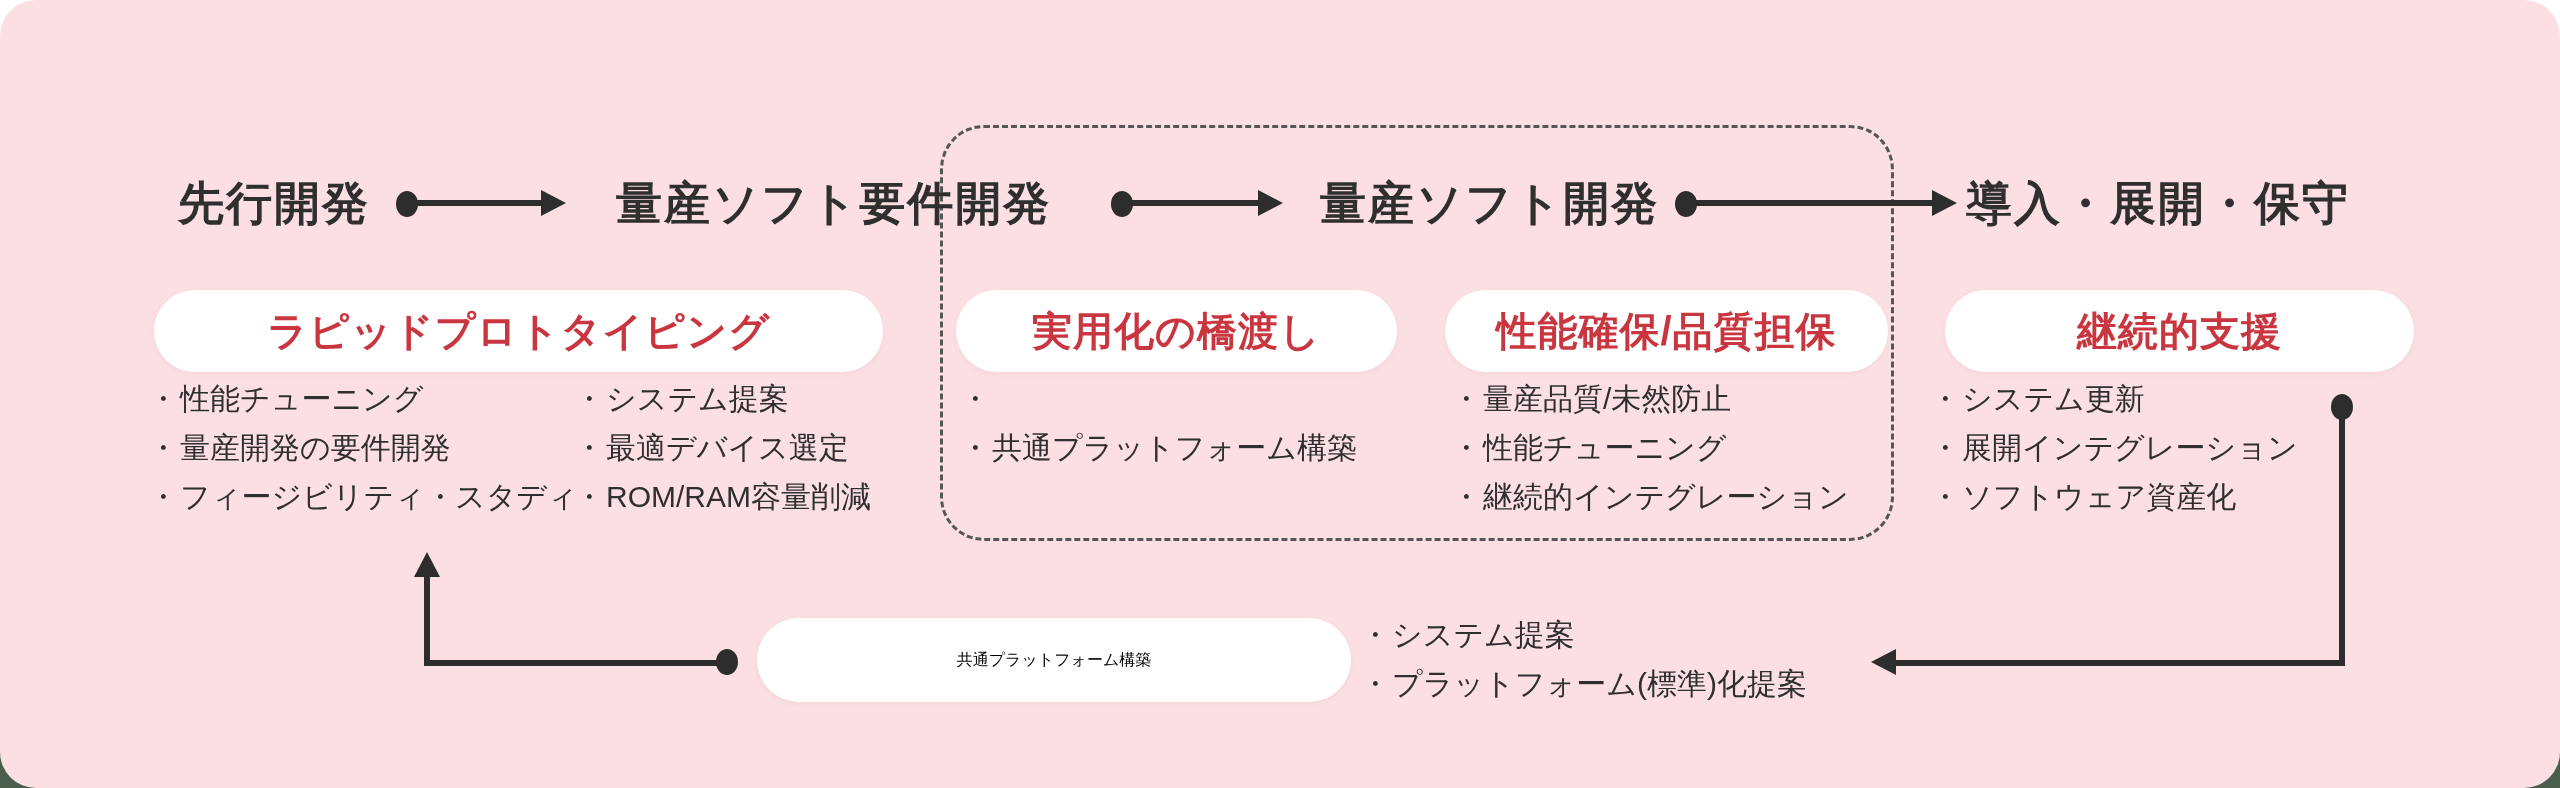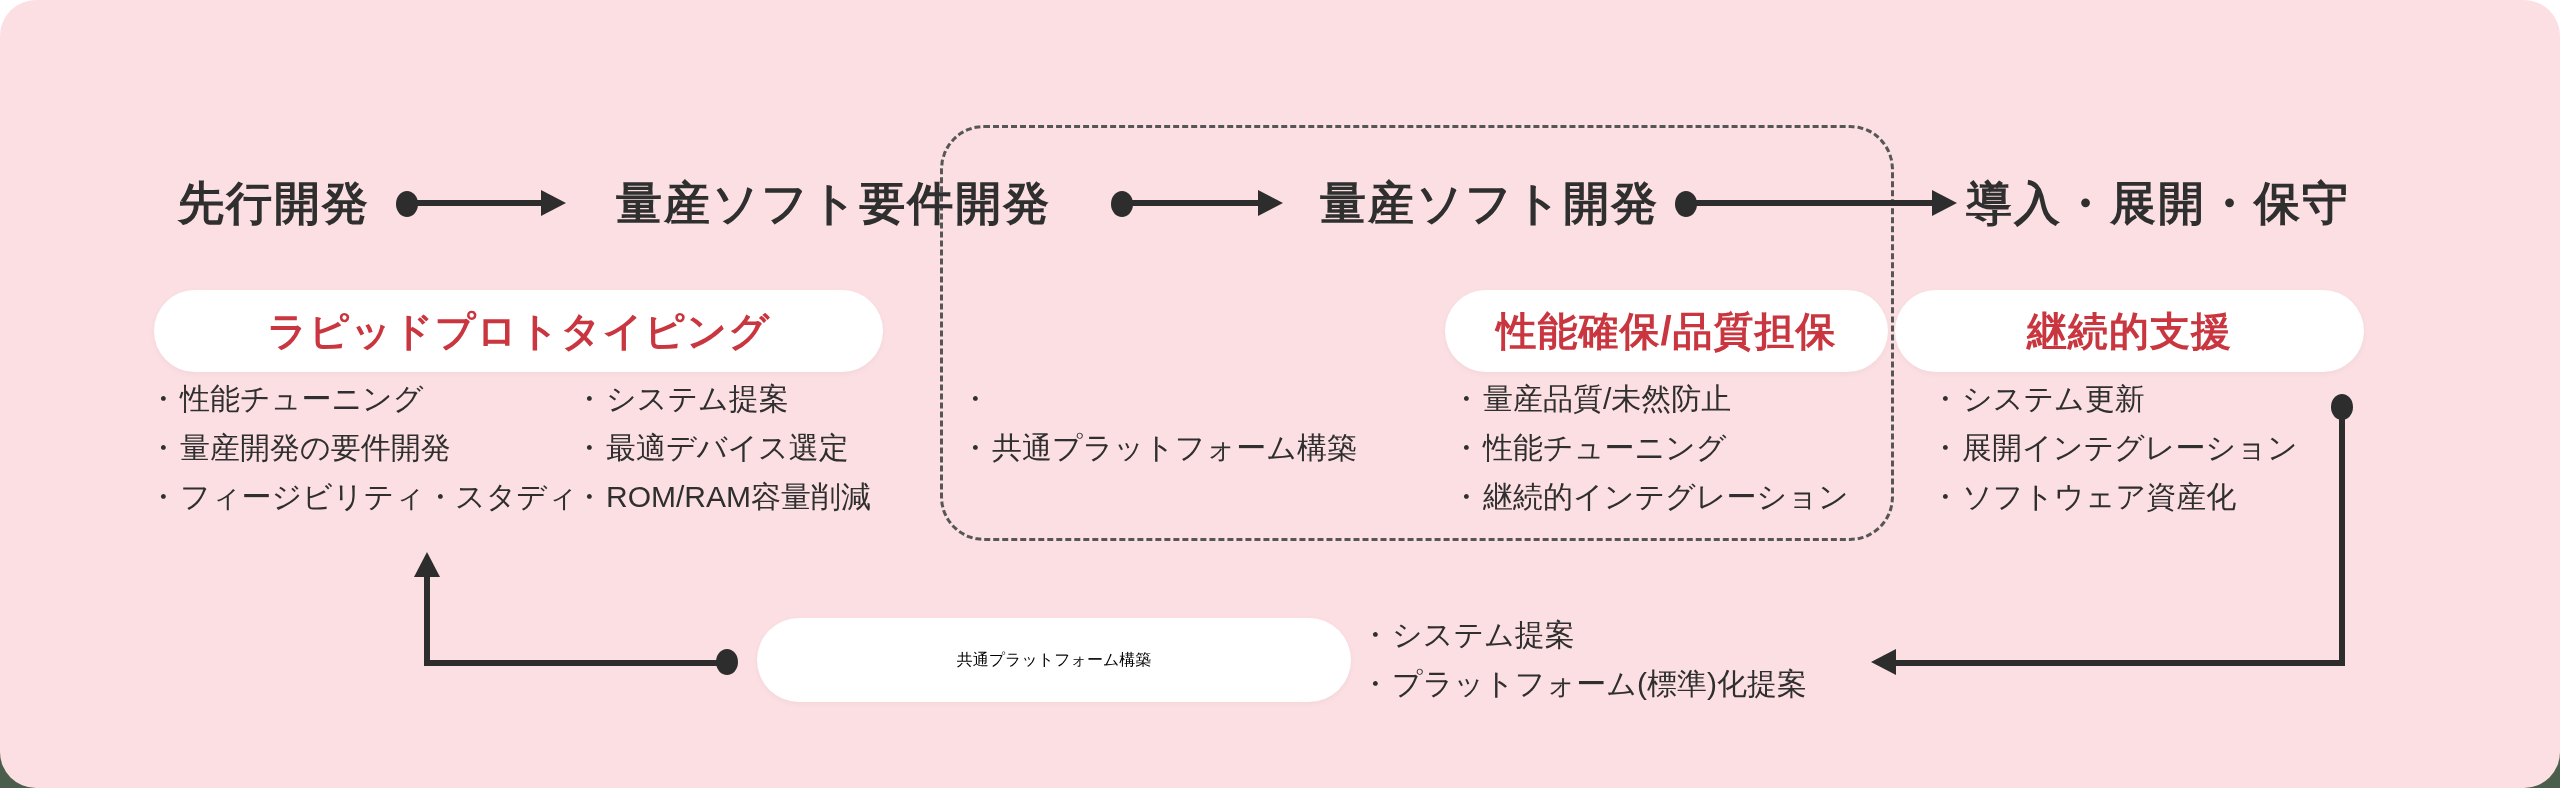--- a/index.html
+++ b/index.html
@@ -102,24 +102,27 @@
   <div class="hline" style="left:1121px;top:200px;width:142px;"></div>
   <div class="arr-r" style="left:1258px;top:190px;"></div>
 
   <div class="dot" style="left:1675px;top:191px;"></div>
   <div class="hline" style="left:1685px;top:200px;width:250px;"></div>
   <div class="arr-r" style="left:1932px;top:190px;"></div>
 
   <div class="pill" style="left:154px;width:729px;">
     <span class="pill-label">ラピッドプロトタイピング</span>
   </div>
+  <div class="pill" style="left:956px;width:441px;">
+    <span class="pill-label">実用化の橋渡し</span>
+  </div>
   <div class="pill" style="left:1445px;width:443px;">
     <span class="pill-label">性能確保/品質担保</span>
   </div>
-  <div class="pill" style="left:1895px;width:469px;">
+  <div class="pill" style="left:1945px;width:469px;">
     <span class="pill-label">継続的支援</span>
   </div>
 
   <div class="b-group" style="left:148px;top:374px;">
     <div class="b-row">
         <span class="b-mark">・</span>
         <span class="b-text">性能チューニング</span>
       </div>
     <div class="b-row">
         <span class="b-mark">・</span>

